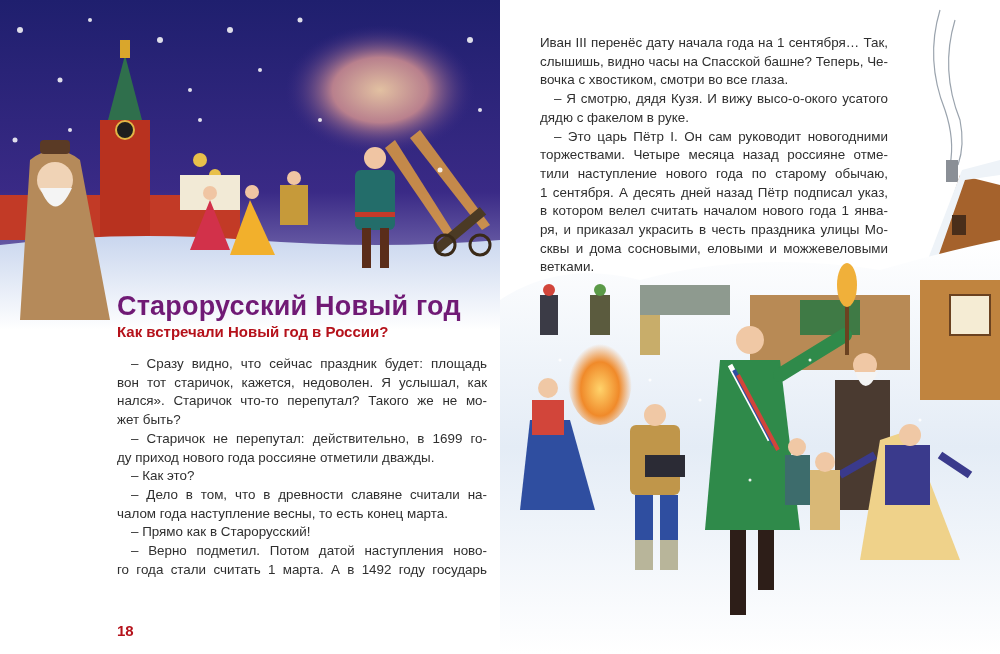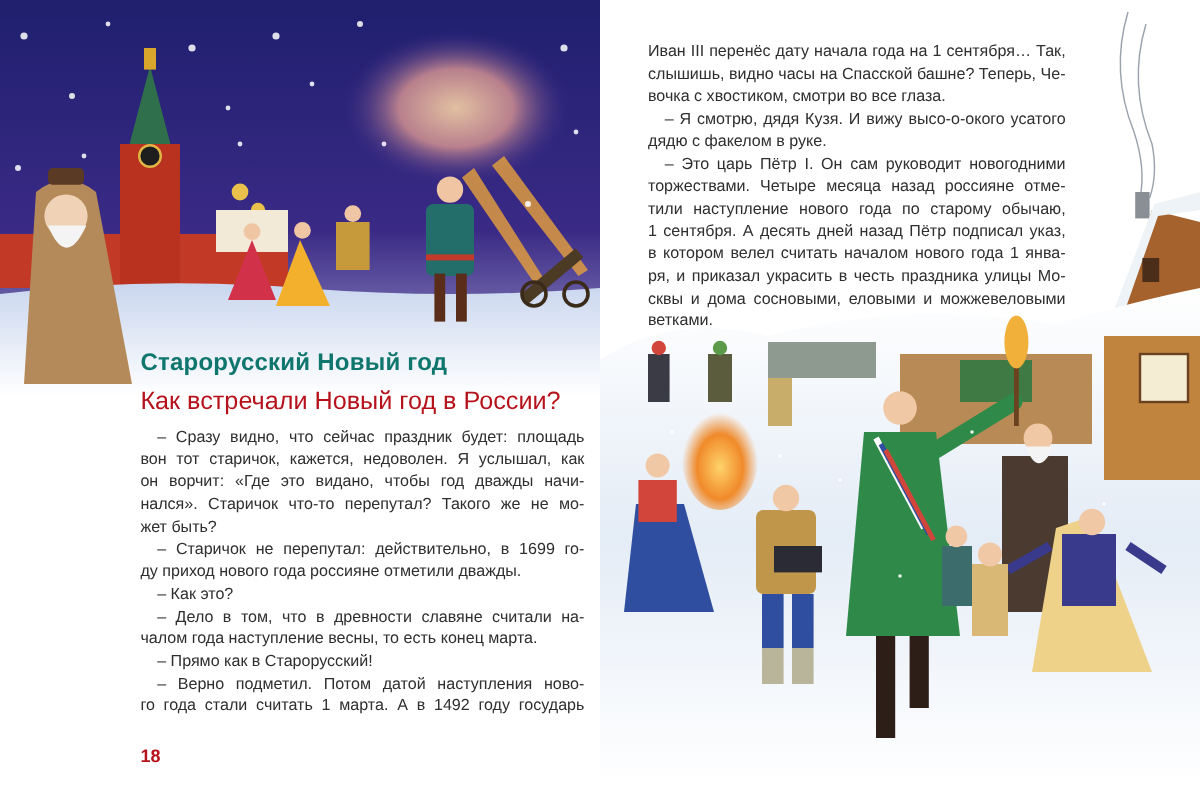--- a/index.html
+++ b/index.html
@@ -12,22 +12,22 @@
   .ill-left { position: absolute; left: 0; top: 0; width: 500px; height: 330px; overflow: hidden; }
   .ill-left svg { width: 100%; height: 100%; display: block; }
 
   
   .ill-right { position: absolute; left: 500px; top: 240px; width: 500px; height: 414px; overflow: hidden; }
   .ill-right svg { width: 100%; height: 100%; display: block; }
   .ill-right-top { position: absolute; left: 880px; top: 0; width: 120px; height: 280px; overflow: hidden; }
   .ill-right-top svg { width: 100%; height: 100%; display: block; }
 
   
-  .title { position: absolute; left: 117px; top: 291px; font-size: 20px; font-weight: bold; color: #0f766e; letter-spacing: 0.2px; white-space: nowrap; }
-  .subtitle { position: absolute; left: 117px; top: 323px; font-size: 21px; color: #b5121b; white-space: nowrap; }
+  .title { position: absolute; left: 117px; top: 291px; font-size: 27px; font-weight: bold; color: #701a75; letter-spacing: 0.2px; white-space: nowrap; }
+  .subtitle { position: absolute; left: 117px; top: 323px; font-size: 15px; color: #b5121b; white-space: nowrap; font-weight: bold; }
 
   .body-left { position: absolute; left: 117px; top: 355px; width: 370px; font-size: 13.4px; line-height: 18.7px; color: #2f2f2f; text-align: justify; }
   .body-right { position: absolute; left: 540px; top: 34px; width: 348px; font-size: 13.4px; line-height: 18.7px; color: #2f2f2f; text-align: justify; }
   .line { display: block; text-align: justify; text-align-last: justify; white-space: nowrap; }
   .line.last { text-align-last: left; }
 
   .page-number { position: absolute; left: 117px; top: 602px; font-size: 15px; font-weight: bold; color: #b5121b; margin-top: 20px; }
 </style>
 </head>
 <body>
@@ -205,21 +205,20 @@
       </g>
     </svg>
   </div>
 
   <div class="title">Старорусский Новый год</div>
   <div class="subtitle">Как встречали Новый год в России?</div>
 
   <div class="body-left">
     <span class="line" style="padding-left:14px">– Сразу видно, что сейчас праздник будет: площадь</span>
     <span class="line">вон тот старичок, кажется, недоволен. Я услышал, как</span>
-    <span class="line">он ворчит: «Где это видано, чтобы год дважды начи-</span>
     <span class="line">нался». Старичок что-то перепутал? Такого же не мо-</span>
     <span class="line last">жет быть?</span>
     <span class="line" style="padding-left:14px">– Старичок не перепутал: действительно, в 1699 го-</span>
     <span class="line last">ду приход нового года россияне отметили дважды.</span>
     <span class="line last" style="padding-left:14px">– Как это?</span>
     <span class="line" style="padding-left:14px">– Дело в том, что в древности славяне считали на-</span>
     <span class="line last">чалом года наступление весны, то есть конец марта.</span>
     <span class="line last" style="padding-left:14px">– Прямо как в Старорусский!</span>
     <span class="line" style="padding-left:14px">– Верно подметил. Потом датой наступления ново-</span>
     <span class="line">го года стали считать 1 марта. А в 1492 году государь</span>

